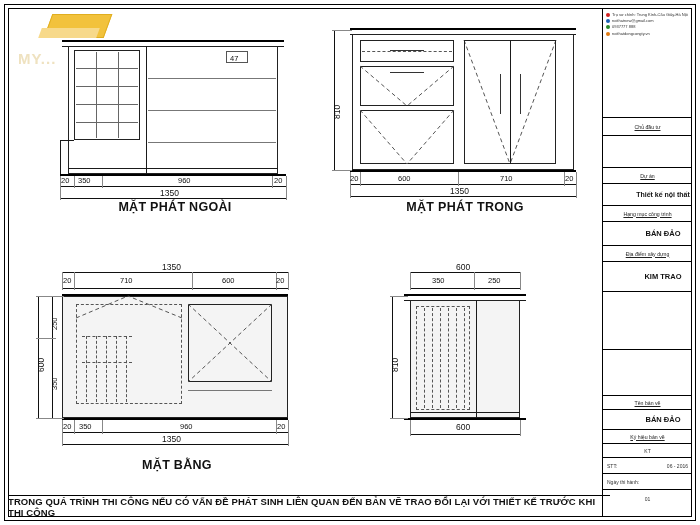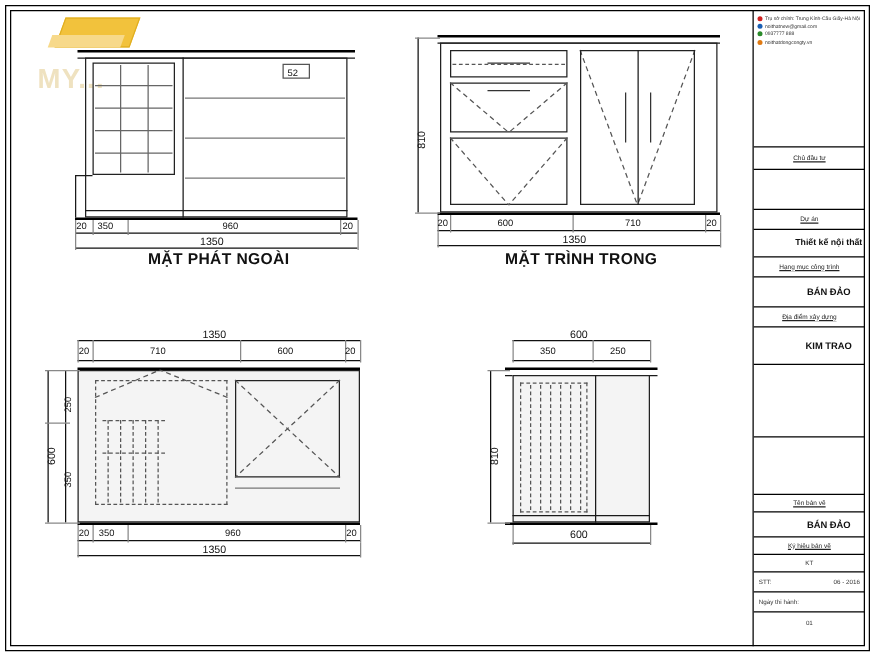--- a/index.html
+++ b/index.html
@@ -5,21 +5,21 @@
   html,body{margin:0;padding:0;background:#fff;}
   body{width:700px;height:525px;font-family:"Liberation Sans",sans-serif;color:#111;overflow:hidden;}
   #sheet{position:relative;width:700px;height:525px;background:#ffffff;}
   .border-outer{position:absolute;left:4px;top:4px;width:692px;height:517px;border:1px solid #000;box-sizing:border-box;}
   .border-inner{position:absolute;left:8px;top:8px;width:684px;height:509px;border:1px solid #000;box-sizing:border-box;}
 
   
   .wm{position:absolute;left:18px;top:10px;width:110px;height:80px;pointer-events:none;}
   .wm .logo{position:absolute;left:30px;top:4px;width:58px;height:22px;background:#f2c23c;transform:skewX(-20deg);border:1px solid #e0ae20;}
   .wm .logo2{position:absolute;left:22px;top:18px;width:58px;height:10px;background:#f7d98a;transform:skewX(-20deg);}
-  .wm .txt{position:absolute;left:12px;top:40px;font-size:22px;font-weight:bold;color:#efe2c0;letter-spacing:1px;}
+  .wm .txt{position:absolute;left:0;top:40px;font-size:15px;font-weight:bold;color:#efe2c0;letter-spacing:1px;}
 
   
   .view{position:absolute;}
   .caption{position:absolute;text-align:center;font-size:12.5px;font-weight:bold;letter-spacing:.3px;}
 
   .ln{position:absolute;background:#1a1a1a;}
   .h{height:1px;} .v{width:1px;}
   .thick{background:#000;}
   .dash-h{position:absolute;height:0;border-top:1px dashed #555;}
   .dash-v{position:absolute;width:0;border-left:1px dashed #555;}
@@ -82,21 +82,21 @@
     <div class="ln h" style="left:88px;top:60px;width:128px;background:#777;"></div>
     <div class="ln h" style="left:88px;top:92px;width:128px;background:#777;"></div>
     <div class="ln h" style="left:88px;top:124px;width:128px;background:#777;"></div>
 
     <div class="ln h" style="left:8px;top:150px;width:210px;"></div>
 
     <div class="ln h" style="left:0px;top:122px;width:14px;"></div>
     <div class="ln v" style="left:0px;top:122px;height:34px;"></div>
     <div class="ln thick h" style="left:0px;top:156px;width:226px;height:2px;"></div>
 
-    <div class="dim" style="left:170px;top:36px;">52</div>
+    <div class="dim" style="left:170px;top:36px;">47</div>
     <div class="box" style="left:166px;top:33px;width:22px;height:12px;border-color:#555;"></div>
 
     <div class="dimline" style="left:0px;top:168px;width:226px;"></div>
     <div class="exts" style="left:0px;top:158px;height:12px;"></div>
     <div class="exts" style="left:14px;top:158px;height:12px;"></div>
     <div class="exts" style="left:42px;top:158px;height:12px;"></div>
     <div class="exts" style="left:212px;top:158px;height:12px;"></div>
     <div class="exts" style="left:226px;top:158px;height:12px;"></div>
     <div class="dim" style="left:1px;top:158px;">20</div>
     <div class="dim" style="left:18px;top:158px;">350</div>
@@ -155,21 +155,21 @@
     <div class="dim" style="left:0px;top:160px;">20</div>
     <div class="dim" style="left:48px;top:160px;">600</div>
     <div class="dim" style="left:150px;top:160px;">710</div>
     <div class="dim" style="left:215px;top:160px;">20</div>
 
     <div class="dimline" style="left:0px;top:182px;width:226px;"></div>
     <div class="exts" style="left:0px;top:172px;height:12px;"></div>
     <div class="exts" style="left:226px;top:172px;height:12px;"></div>
     <div class="dim" style="left:100px;top:172px;font-size:8.5px;">1350</div>
   </div>
-  <div class="caption" style="left:350px;top:200px;width:230px;">MẶT TRÌNH TRONG</div>
+  <div class="caption" style="left:350px;top:200px;width:230px;">MẶT PHÁT TRONG</div>
 
   <div class="view" style="left:62px;top:262px;width:250px;height:200px;">
 
     <div class="dimline" style="left:0px;top:10px;width:226px;"></div>
     <div class="dim" style="left:100px;top:0px;font-size:8.5px;">1350</div>
     <div class="dimline" style="left:0px;top:26px;width:226px;"></div>
     <div class="exts" style="left:0px;top:10px;height:18px;"></div>
     <div class="exts" style="left:12px;top:10px;height:18px;"></div>
     <div class="exts" style="left:130px;top:10px;height:18px;"></div>
     <div class="exts" style="left:214px;top:10px;height:18px;"></div>
@@ -221,20 +221,21 @@
     <div class="dim" style="left:1px;top:160px;">20</div>
     <div class="dim" style="left:17px;top:160px;">350</div>
     <div class="dim" style="left:118px;top:160px;">960</div>
     <div class="dim" style="left:215px;top:160px;">20</div>
 
     <div class="dimline" style="left:0px;top:182px;width:226px;"></div>
     <div class="exts" style="left:0px;top:172px;height:12px;"></div>
     <div class="exts" style="left:226px;top:172px;height:12px;"></div>
     <div class="dim" style="left:100px;top:172px;font-size:8.5px;">1350</div>
   </div>
+  <div class="caption" style="left:62px;top:458px;width:230px;">MẶT BẰNG</div>
 
   <div class="view" style="left:390px;top:262px;width:200px;height:200px;">
 
     <div class="dimline" style="left:20px;top:10px;width:110px;"></div>
     <div class="dim" style="left:66px;top:0px;font-size:8.5px;">600</div>
     <div class="dimline" style="left:20px;top:26px;width:110px;"></div>
     <div class="exts" style="left:20px;top:10px;height:18px;"></div>
     <div class="exts" style="left:84px;top:10px;height:18px;"></div>
     <div class="exts" style="left:130px;top:10px;height:18px;"></div>
     <div class="dim" style="left:42px;top:14px;">350</div>
@@ -326,13 +327,16 @@
     </div>
 
     <div class="tb-row" style="height:16px;justify-content:flex-start;padding:0 4px;">
       <span class="tb-small">Ngày thi hành:</span>
     </div>
     <div class="tb-row" style="height:18px;border-bottom:none;">
       <span class="tb-small">01</span>
     </div>
   </div>
 
+  <div class="footer">
+    <span>TRONG QUÁ TRÌNH THI CÔNG NẾU CÓ VẤN ĐỀ PHÁT SINH LIÊN QUAN ĐẾN BẢN VẼ TRAO ĐỔI LẠI VỚI THIẾT KẾ TRƯỚC KHI THI CÔNG</span>
+  </div>
 </div>
 
 </body></html>

